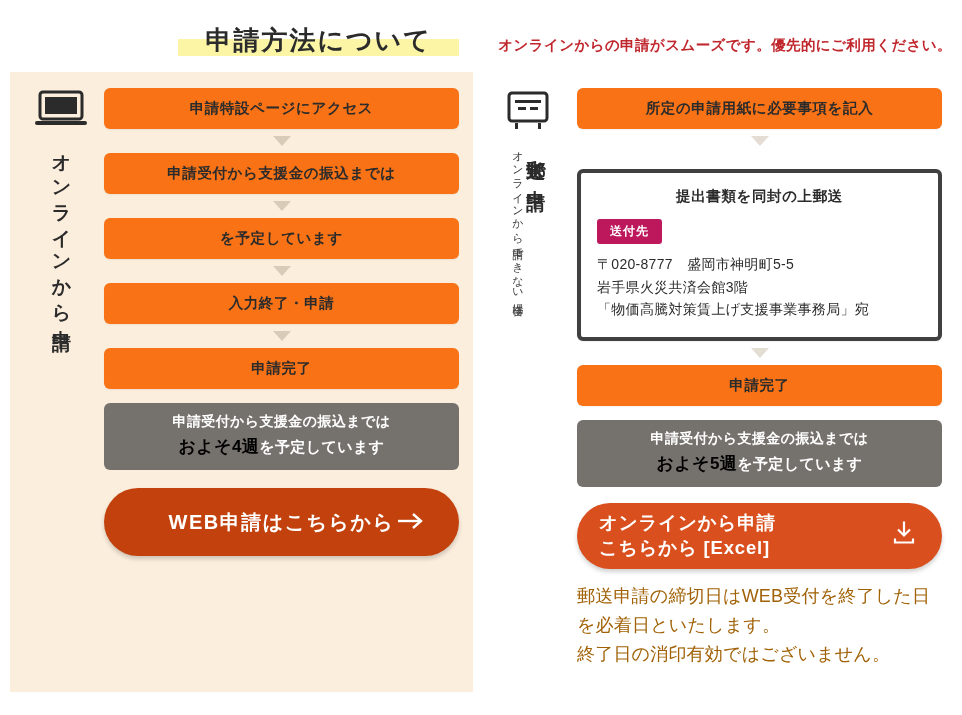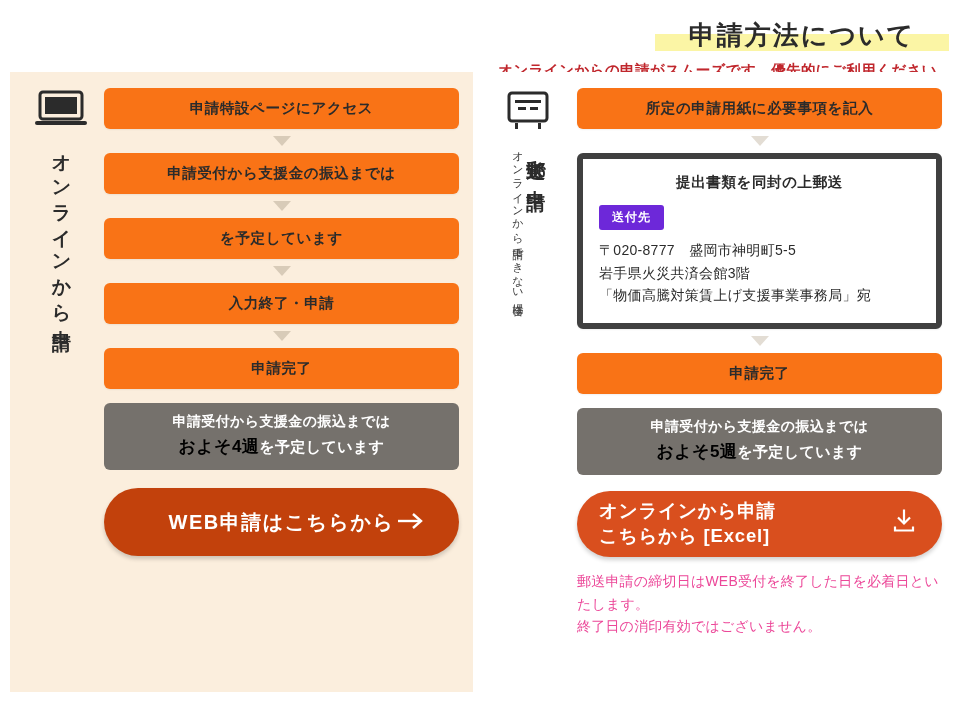--- a/index.html
+++ b/index.html
@@ -20,21 +20,20 @@
     height: 715px;
   }
 
   
   .header {
     display: flex;
     align-items: flex-end;
     padding: 18px 10px 0 10px;
     height: 58px;
     box-sizing: border-box;
-    flex-direction: column;
   }
   .title-wrap {
     position: relative;
     width: 300px;
     margin-left: 165px;
     text-align: center;
   }
   .title-highlight {
     position: absolute;
     left: 3px;
@@ -162,36 +161,37 @@
     border-top: 10px solid #d8cbb8;
     margin: 7px auto;
   }
   .arrow.white {
     border-top-color: #e3ddd4;
   }
 
   
   .mail-card {
     background: #ffffff;
-    border: 6px solid #404040;
+    border: 4px solid #404040;
     border-radius: 6px;
     padding: 14px 16px 16px 16px;
     box-shadow: 0 1px 2px rgba(0,0,0,0.06);
+    margin-top: 16px;
   }
   .mail-card-title {
     text-align: center;
     font-size: 14.5px;
     font-weight: bold;
     color: #2b2b2b;
     letter-spacing: 0.6px;
     margin-bottom: 13px;
   }
   .tag {
     display: inline-block;
-    background: #6d28d9;
+    background: #be185d;
     color: #ffffff;
     font-size: 12px;
     font-weight: bold;
     letter-spacing: 1px;
     padding: 4px 13px;
     border-radius: 3px;
     margin-bottom: 9px;
   }
   .addr-line {
     font-size: 14px;
@@ -265,22 +265,22 @@
   }
   .cta-dl {
     position: absolute;
     right: 26px;
     top: 50%;
     transform: translateY(-50%);
   }
 
   .footnote {
     margin-top: 13px;
-    font-size: 14px;
-    color: #ec4899;
+    font-size: 18px;
+    color: #a16207;
     line-height: 1.62;
     letter-spacing: 0.2px;
   }
 </style>
 </head>
 <body>
 
 <div class="page">
 
   <div class="header">

